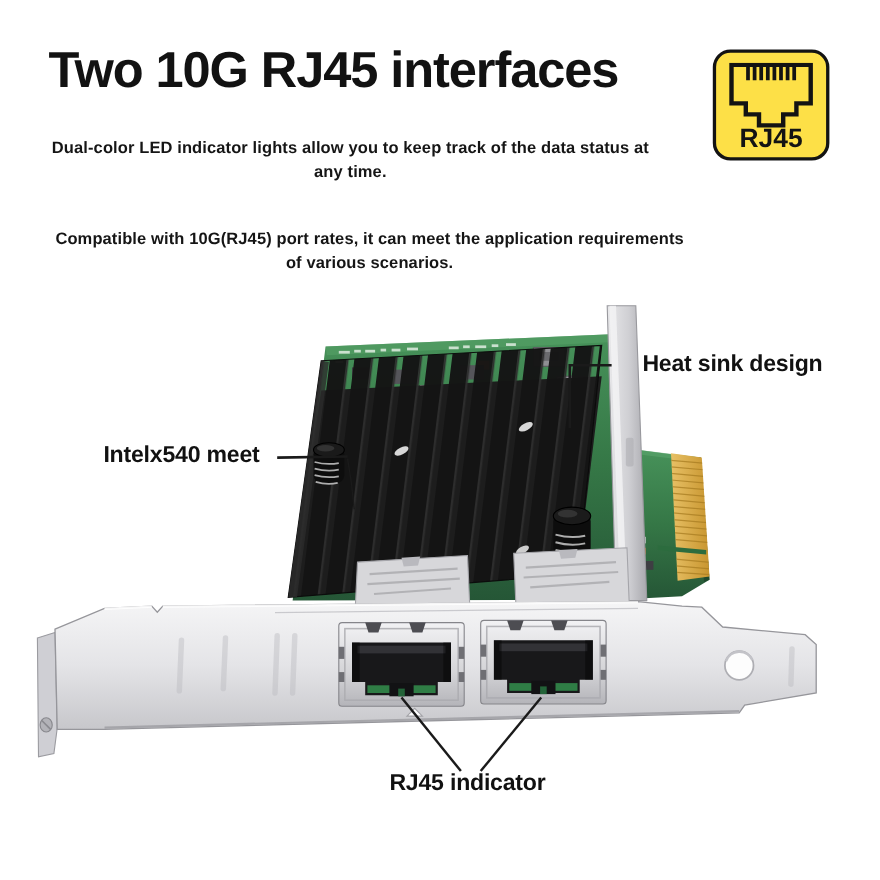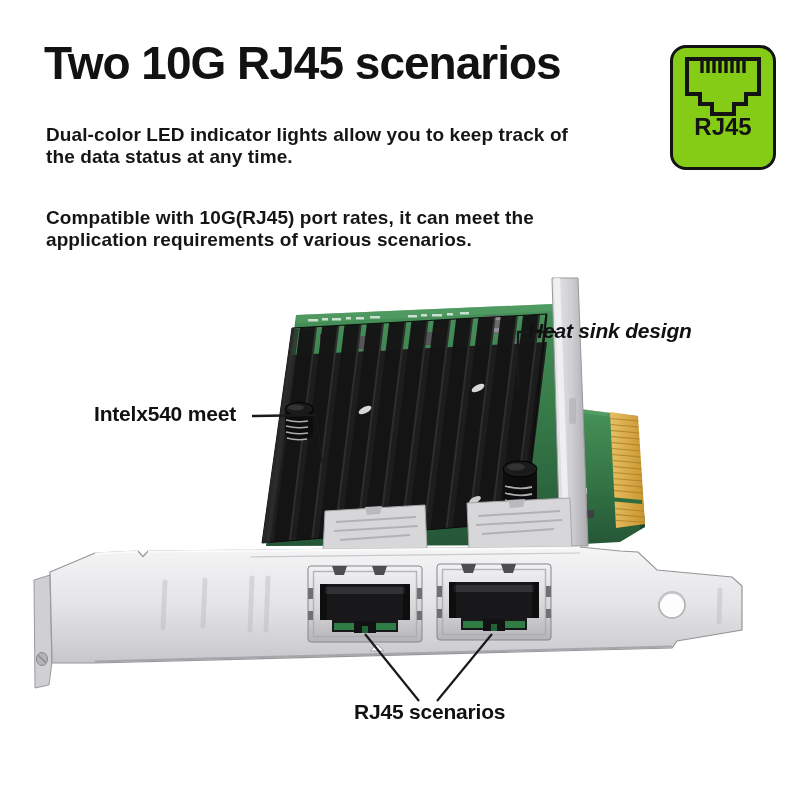--- a/index.html
+++ b/index.html
@@ -1,39 +1,39 @@
 <!DOCTYPE html>
 <html><head>
 <meta charset="utf-8">
 <style>
   html,body{margin:0;padding:0;}
   body{font-family:"Liberation Sans", sans-serif; background:#ffffff;}
   .page{position:relative;width:800px;height:800px;background:#ffffff;overflow:hidden;}
   .title{position:absolute;left:44px;top:36px;width:620px;
          font-size:46px;font-weight:bold;color:#121212;letter-spacing:-1px;}
-  .para{position:absolute;color:#151515;font-size:19px;font-weight:bold;line-height:22px;letter-spacing:0.1px;}
+  .para{position:absolute;color:#151515;font-size:15px;font-weight:bold;line-height:22px;letter-spacing:0.1px;text-align:center;}
   .para1{left:46px;top:124px;width:545px;}
   .para2{left:46px;top:179px;width:580px;margin-top:28px;}
-  .badge{position:absolute;left:648px;top:45px;width:106px;height:125px;
-         border:3.5px solid #131313;border-radius:16px;background:#84cc16;
-         display:flex;flex-direction:column;align-items:center;justify-content:flex-start;box-sizing:border-box;margin-left:22px;}
+  .badge{position:absolute;left:648px;top:45px;width:106px;height:101px;
+         border:3.5px solid #131313;border-radius:16px;background:#fde047;
+         display:flex;flex-direction:column;align-items:center;justify-content:flex-start;box-sizing:border-box;}
   .badge .jack{margin-top:9px;}
   .badge .badge-label{font-size:24px;font-weight:bold;color:#131313;line-height:24px;margin-top:-2px;letter-spacing:0;}
   .callout{position:absolute;color:#111111;font-size:21px;font-weight:bold;letter-spacing:-0.2px;white-space:nowrap;}
-  .co-heatsink{left:528px;top:319px;font-style:italic;}
+  .co-heatsink{left:584px;top:319px;}
   .co-chip{left:94px;top:402px;}
   .co-ports{left:354px;top:700px;}
   .photo{position:absolute;left:20px;top:260px;}
 </style>
 </head>
 <body>
 
 <div class="page">
 
-  <div class="title">Two 10G RJ45 scenarios</div>
+  <div class="title">Two 10G RJ45 interfaces</div>
   <div class="para para1">Dual-color LED indicator lights allow you to keep track of the data status at any time.</div>
   <div class="para para2">Compatible with 10G(RJ45) port rates, it can meet the application requirements of various scenarios.</div>
 
   <div class="badge">
     <svg class="jack" width="78" height="60" viewBox="0 0 78 60" aria-hidden="true">
       <path d="M3,2 H75 V37 H62 V47 H50 V57 H28 V47 H16 V37 H3 Z" fill="none" stroke="#131313" stroke-width="4" stroke-linejoin="miter"></path>
       <g stroke="#131313" stroke-width="3.4">
         <line x1="18" y1="4" x2="18" y2="16"></line>
           <line x1="24" y1="4" x2="24" y2="16"></line>
         <line x1="30" y1="4" x2="30" y2="16"></line>
@@ -271,15 +271,15 @@
       </g>
       <g stroke-width="2.2">
         <line x1="345" y1="374" x2="399" y2="441"></line>
         <line x1="472" y1="374" x2="417" y2="441"></line>
       </g>
     </g>
   </svg>
 
   <div class="callout co-heatsink">Heat sink design</div>
   <div class="callout co-chip">Intelx540 meet</div>
-  <div class="callout co-ports">RJ45 scenarios</div>
+  <div class="callout co-ports">RJ45 indicator</div>
 
 </div>
 
 </body></html>

